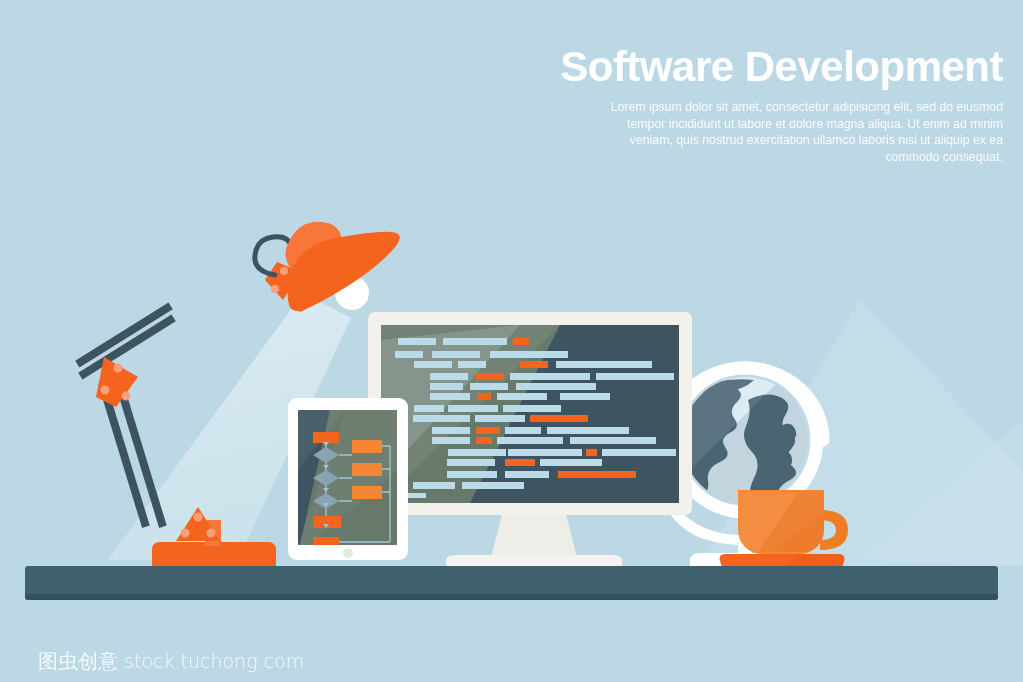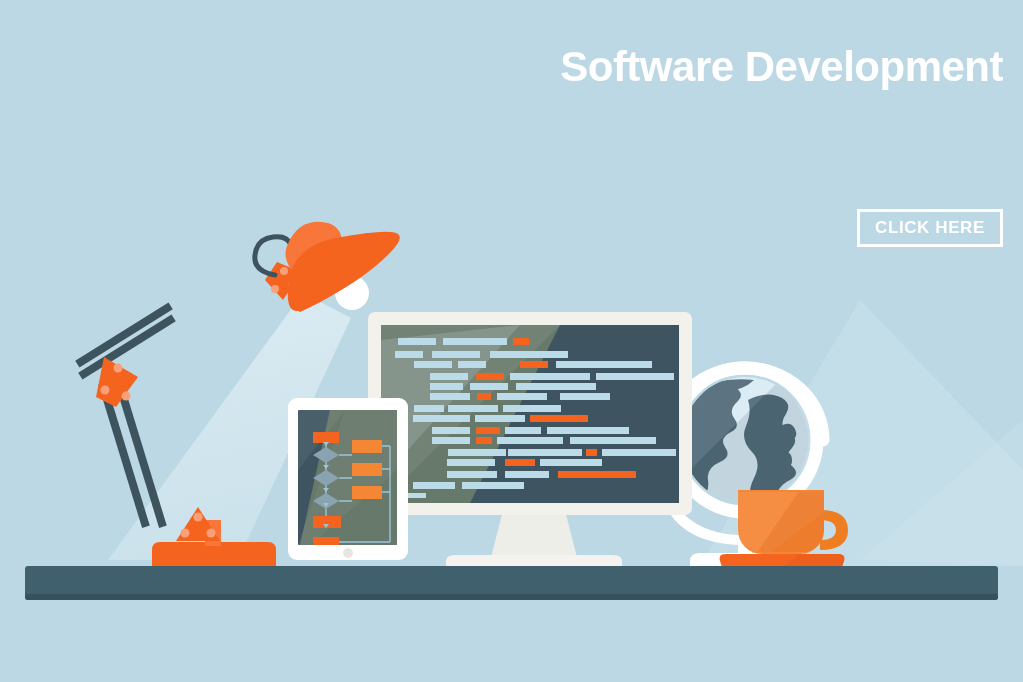--- a/index.html
+++ b/index.html
@@ -260,15 +260,19 @@
     <g>
       <rect x="25" y="566" width="973" height="34" rx="3" fill="#41606d"></rect>
       <rect x="25" y="594" width="973" height="6" rx="3" fill="#35515c"></rect>
     </g>
 
     <path d="M860 560 L1023 420 L1023 566 Z" fill="#cfe5ee" opacity="0.35"></path>
   </svg>
 
   <div class="txt-layer">
     <div class="headline">Software Development</div>
-    <div class="cta">CLICK HERE</div>
+    <div class="para para-1">Lorem ipsum dolor sit amet, consectetur adipisicing elit, sed do eiusmod tempor incididunt ut labore et dolore magna aliqua. Ut enim ad minim veniam, quis nostrud exercitation ullamco laboris nisi ut aliquip ex ea commodo consequat.</div>
+    <div class="watermark">
+      <span class="wm-cn">图虫创意</span>
+      <span>stock.tuchong.com</span>
+    </div>
   </div>
 </div>
 
 </body></html>

